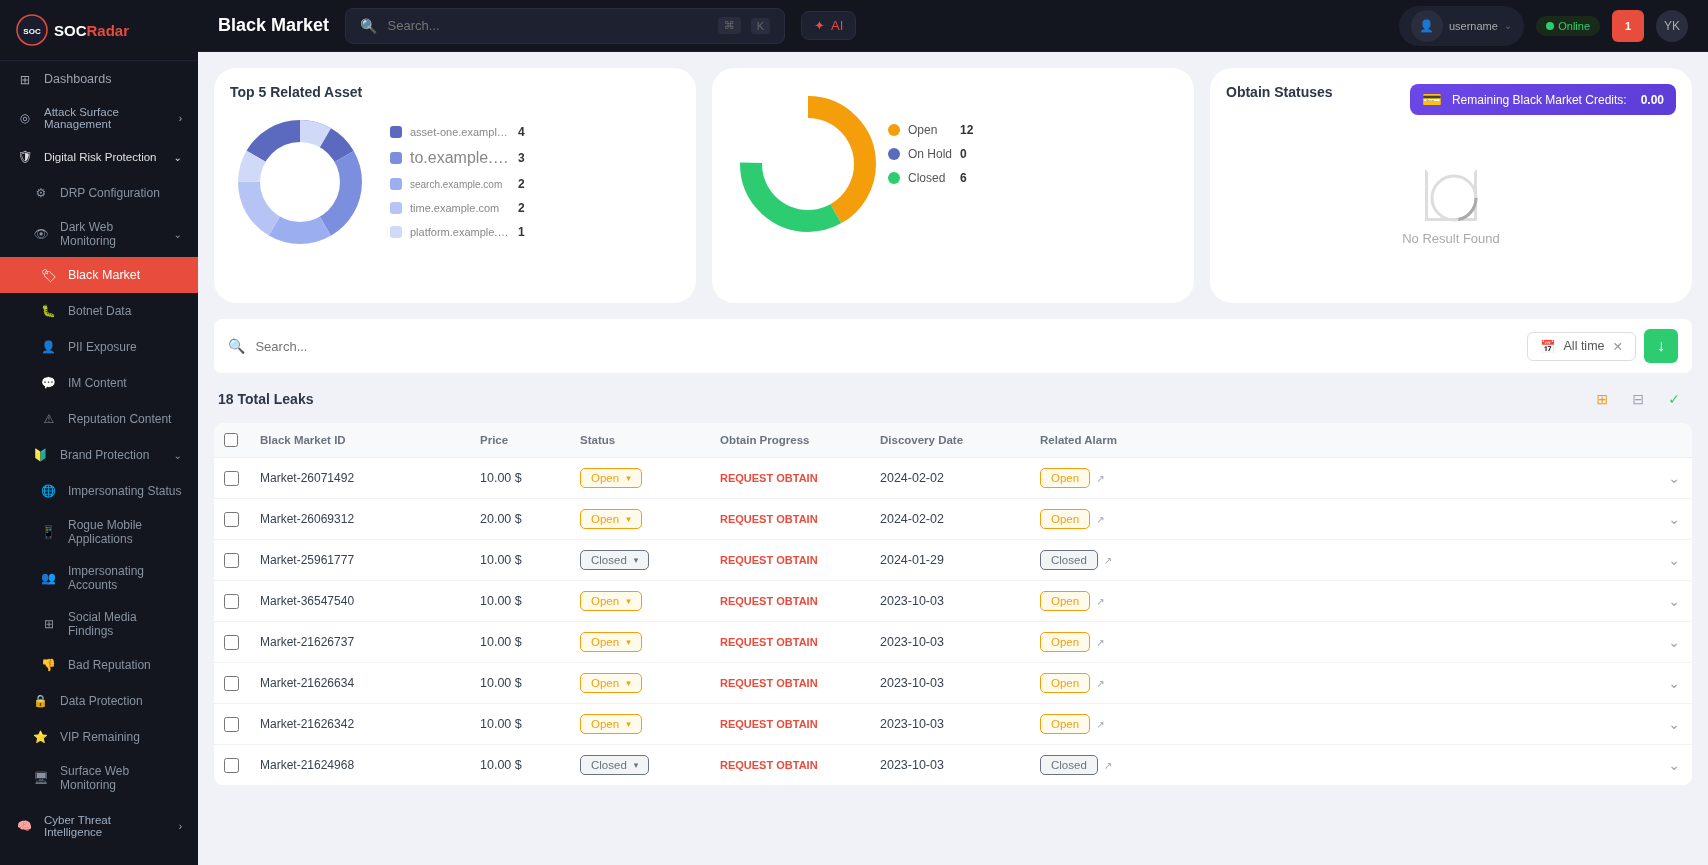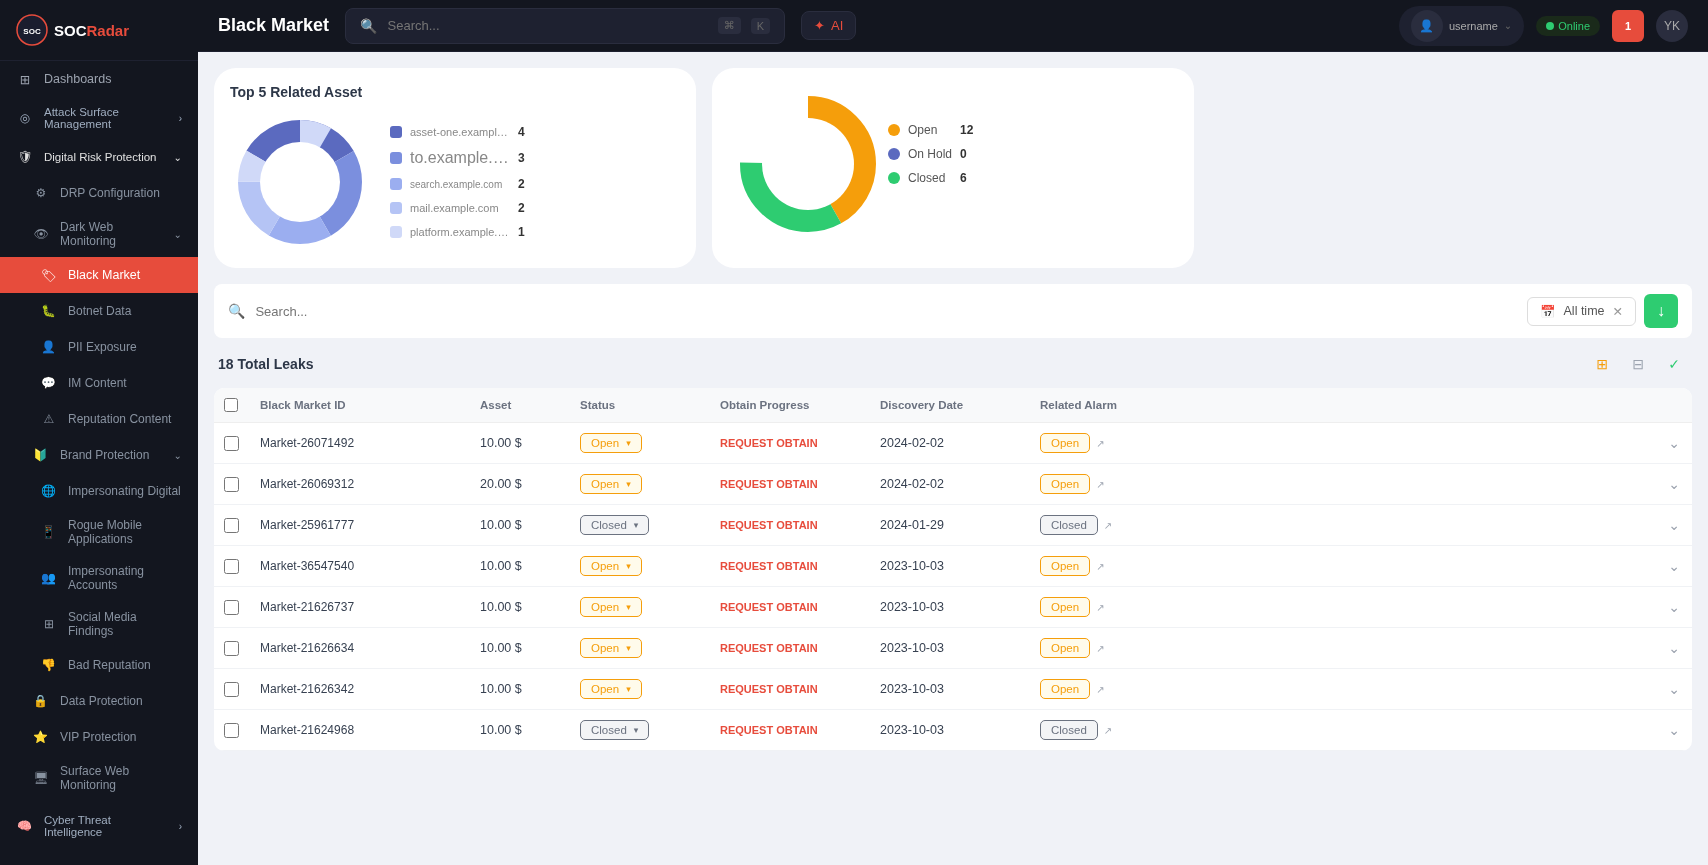--- a/index.html
+++ b/index.html
@@ -160,21 +160,21 @@
   </div>
 
   <div class="nav-item nav-sub">
     <div class="nav-icon">🔰</div>
     <span>Brand Protection</span>
     <span class="chevron">⌄</span>
   </div>
 
   <div class="nav-item nav-sub" style="padding-left:40px">
     <div class="nav-icon">🌐</div>
-    <span>Impersonating Digital</span>
+    <span>Impersonating Status</span>
   </div>
 
   <div class="nav-item nav-sub" style="padding-left:40px">
     <div class="nav-icon">📱</div>
     <span>Rogue Mobile Applications</span>
   </div>
 
   <div class="nav-item nav-sub" style="padding-left:40px">
     <div class="nav-icon">👥</div>
     <span>Impersonating Accounts</span>
@@ -190,21 +190,21 @@
     <span>Bad Reputation</span>
   </div>
 
   <div class="nav-item nav-sub">
     <div class="nav-icon">🔒</div>
     <span>Data Protection</span>
   </div>
 
   <div class="nav-item nav-sub">
     <div class="nav-icon">⭐</div>
-    <span>VIP Protection</span>
+    <span>VIP Remaining</span>
   </div>
 
   <div class="nav-item nav-sub">
     <div class="nav-icon">🖥</div>
     <span>Surface Web Monitoring</span>
   </div>
 
   <div class="nav-item section-header" style="margin-top:4px">
     <div class="nav-icon">🧠</div>
     <span style="font-size:11.5px">Cyber Threat Intelligence</span>
@@ -277,21 +277,21 @@
               <span style="font-size:16px;color:#888;max-width:100px;overflow:hidden;text-overflow:ellipsis;white-space:nowrap">to.example.com</span>
               <span class="legend-count">3</span>
             </div>
             <div class="legend-item">
               <div class="legend-dot" style="background:#9baef0"></div>
               <span style="font-size:10px;color:#888;max-width:100px;overflow:hidden;text-overflow:ellipsis;white-space:nowrap">search.example.com</span>
               <span class="legend-count">2</span>
             </div>
             <div class="legend-item">
               <div class="legend-dot" style="background:#b5c4f5"></div>
-              <span style="font-size:11px;color:#888;max-width:100px;overflow:hidden;text-overflow:ellipsis;white-space:nowrap">mail.example.com</span>
+              <span style="font-size:11px;color:#888;max-width:100px;overflow:hidden;text-overflow:ellipsis;white-space:nowrap">time.example.com</span>
               <span class="legend-count">2</span>
             </div>
             <div class="legend-item">
               <div class="legend-dot" style="background:#d0d9f8"></div>
               <span style="font-size:11px;color:#888;max-width:100px;overflow:hidden;text-overflow:ellipsis;white-space:nowrap">platform.example.com</span>
               <span class="legend-count">1</span>
             </div>
           </div>
         </div>
       </div>
@@ -320,20 +320,39 @@
             </div>
             <div class="legend-item">
               <div class="legend-dot" style="background:#2ecc71;border-radius:50%"></div>
               <span>Closed</span>
               <span class="legend-count">6</span>
             </div>
           </div>
         </div>
       </div>
 
+      <div class="card" style="position:relative">
+        <div style="display:flex;justify-content:space-between;align-items:flex-start">
+          <div class="card-title">Obtain Statuses</div>
+          <div class="credits-banner" style="font-size:12px;padding:6px 12px;border-radius:8px;background:linear-gradient(135deg,#6c47e8,#5c3dd6);">
+            <span style="font-size:16px">💳</span>
+            <span>Remaining Black Market Credits:</span>
+            <span style="font-weight:700;margin-left:4px">0.00</span>
+          </div>
+        </div>
+        <div class="no-result" style="height:160px">
+          <div style="width:52px;height:52px;border:3px solid #ddd;border-top-color:transparent;border-radius:50;">
+            <svg width="52" height="52" viewBox="0 0 52 52">
+              <circle cx="26" cy="26" r="22" fill="none" stroke="#ddd" stroke-width="3"></circle>
+              <circle cx="26" cy="26" r="22" fill="none" stroke="#aaa" stroke-width="3" stroke-dasharray="30 110"></circle>
+            </svg>
+          </div>
+          <span>No Result Found</span>
+        </div>
+      </div>
     </div>
 
     <div class="search-filter-row">
       <span style="color:#999;font-size:14px">🔍</span>
       <input style="flex: 1 1 0%; border: none; outline: none; font-size: 13px; color: rgb(85, 85, 85); background: none;" placeholder="Search...">
       <div class="filter-right">
         <div class="time-filter">
           <span>📅</span>
           <span>All time</span>
           <span style="color:#999">✕</span>
@@ -352,21 +371,21 @@
         <div class="view-btn" style="color:#2ecc71">✓</div>
       </div>
     </div>
 
     <div class="data-table">
       <div class="table-head">
         <div class="th">
             <input type="checkbox" style="width: 14px; height: 14px;">
           </div>
         <div class="th">Black Market ID</div>
-        <div class="th">Asset</div>
+        <div class="th">Price</div>
         <div class="th">Status</div>
         <div class="th">Obtain Progress</div>
         <div class="th">Discovery Date</div>
         <div class="th">Related Alarm</div>
         <div class="th"></div>
       </div>
       <div class="table-body" id="table-body">
       <div class="table-row">
       <div class="td">
         <input type="checkbox" class="checkbox" style="">

